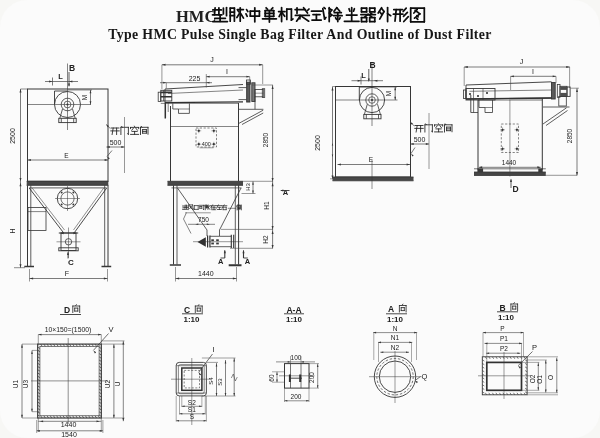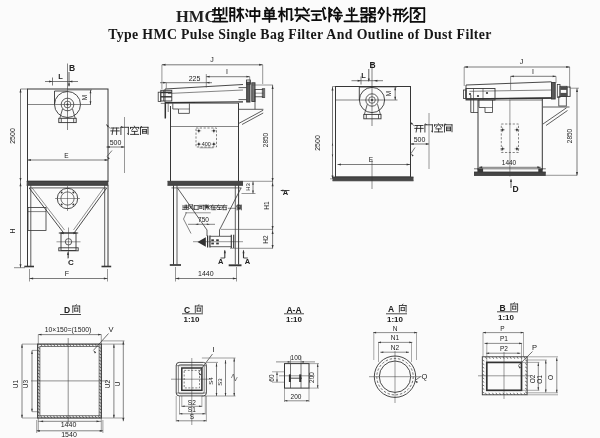--- a/index.html
+++ b/index.html
@@ -1,14 +1,14 @@
 <!DOCTYPE html>
 <html><head><meta charset="utf-8"><style>
 html,body{margin:0;padding:0;background:#f7f7f5;}
-#pg{position:relative;width:600px;height:438px;background:#f7f7f4;overflow:hidden;filter:grayscale(1) blur(0.26px) contrast(1.03);}
+#pg{position:relative;width:600px;height:438px;background:#f7f7f4;overflow:hidden;filter:grayscale(1) blur(0.26px) contrast(1.03);border-radius:27px;}
 </style></head><body>
 <div id="pg">
 <svg width="600" height="438" viewBox="0 0 600 438">
 <text x="176.0" y="21.5" font-family="Liberation Serif, sans-serif" font-size="16.5" fill="#242424" text-anchor="start" font-weight="bold">HMC</text>
 <line x1="212.8" y1="9.9" x2="221.3" y2="9.9" stroke="#101010" stroke-width="1.75" stroke-linecap="round"></line>
 <line x1="215.1" y1="7.8" x2="214.5" y2="14.8" stroke="#101010" stroke-width="1.75" stroke-linecap="round"></line>
 <line x1="218.9" y1="7.8" x2="218.9" y2="14.8" stroke="#101010" stroke-width="1.75" stroke-linecap="round"></line>
 <line x1="212.5" y1="14.8" x2="221.9" y2="14.8" stroke="#101010" stroke-width="1.75" stroke-linecap="round"></line>
 <line x1="223.4" y1="8.1" x2="223.4" y2="13.9" stroke="#101010" stroke-width="1.75" stroke-linecap="round"></line>
 <line x1="226.5" y1="7.5" x2="226.5" y2="15.7" stroke="#101010" stroke-width="1.75" stroke-linecap="round"></line>

